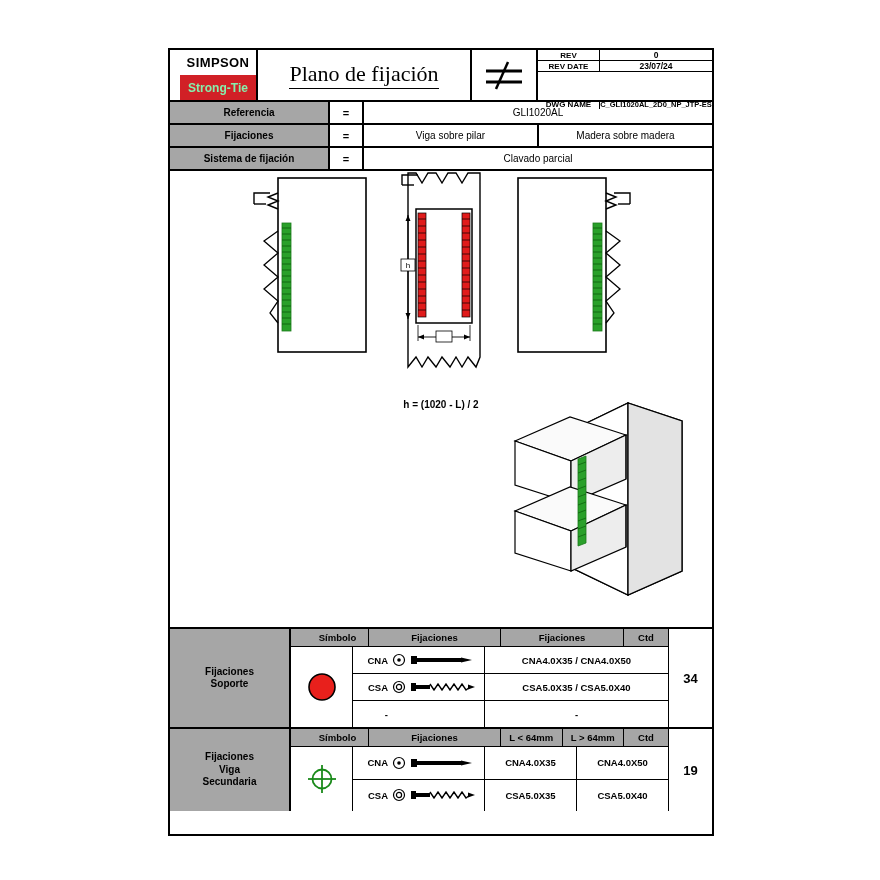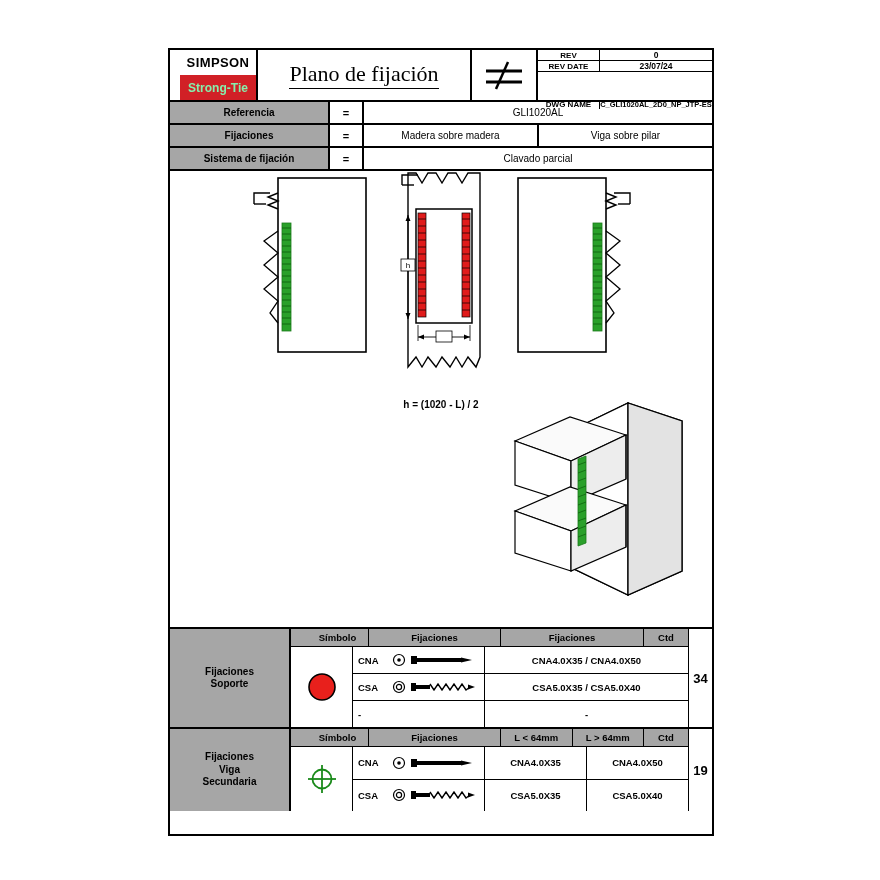--- a/index.html
+++ b/index.html
@@ -219,20 +219,21 @@
   .bt-head > div:last-child { border-right: none; }
   .col-sym { width: 62px; }
   .col-fix { width: 132px; }
   .col-desc { flex: 1; }
   .col-half { flex: 1; }
   .col-ctd { width: 44px; }
 
   .bt-main {
     display: flex;
     flex: 1;
+    text-align: right;
   }
   .bt-symcell {
     width: 62px;
     border-right: 1.5px solid #000;
     display: flex;
     align-items: center;
     justify-content: center;
     box-sizing: border-box;
   }
   .bt-rows {
@@ -263,21 +264,21 @@
     display: flex;
     align-items: center;
     justify-content: center;
     font-size: 9.5px;
     font-weight: bold;
     border-right: 1.5px solid #000;
     box-sizing: border-box;
   }
   .cell-desc:last-child { border-right: none; }
   .bt-ctd {
-    width: 24px;
+    width: 44px;
     border-left: 1.5px solid #000;
     display: flex;
     align-items: center;
     justify-content: center;
     font-size: 13px;
     font-weight: bold;
     box-sizing: border-box;
   }
 </style>
 </head>
@@ -317,22 +318,22 @@
   </div>
 
   <div class="inforow">
     <div class="info-label">Referencia</div>
     <div class="info-eq">=</div>
     <div class="info-val">GLI1020AL</div>
   </div>
   <div class="inforow">
     <div class="info-label">Fijaciones</div>
     <div class="info-eq">=</div>
+    <div class="info-val">Viga sobre pilar</div>
     <div class="info-val">Madera sobre madera</div>
-    <div class="info-val">Viga sobre pilar</div>
   </div>
   <div class="inforow">
     <div class="info-label">Sistema de fijación</div>
     <div class="info-eq">=</div>
     <div class="info-val">Clavado parcial</div>
   </div>
 
   <div class="drawing">
     <svg width="542" height="456" viewBox="0 0 542 456">
 

